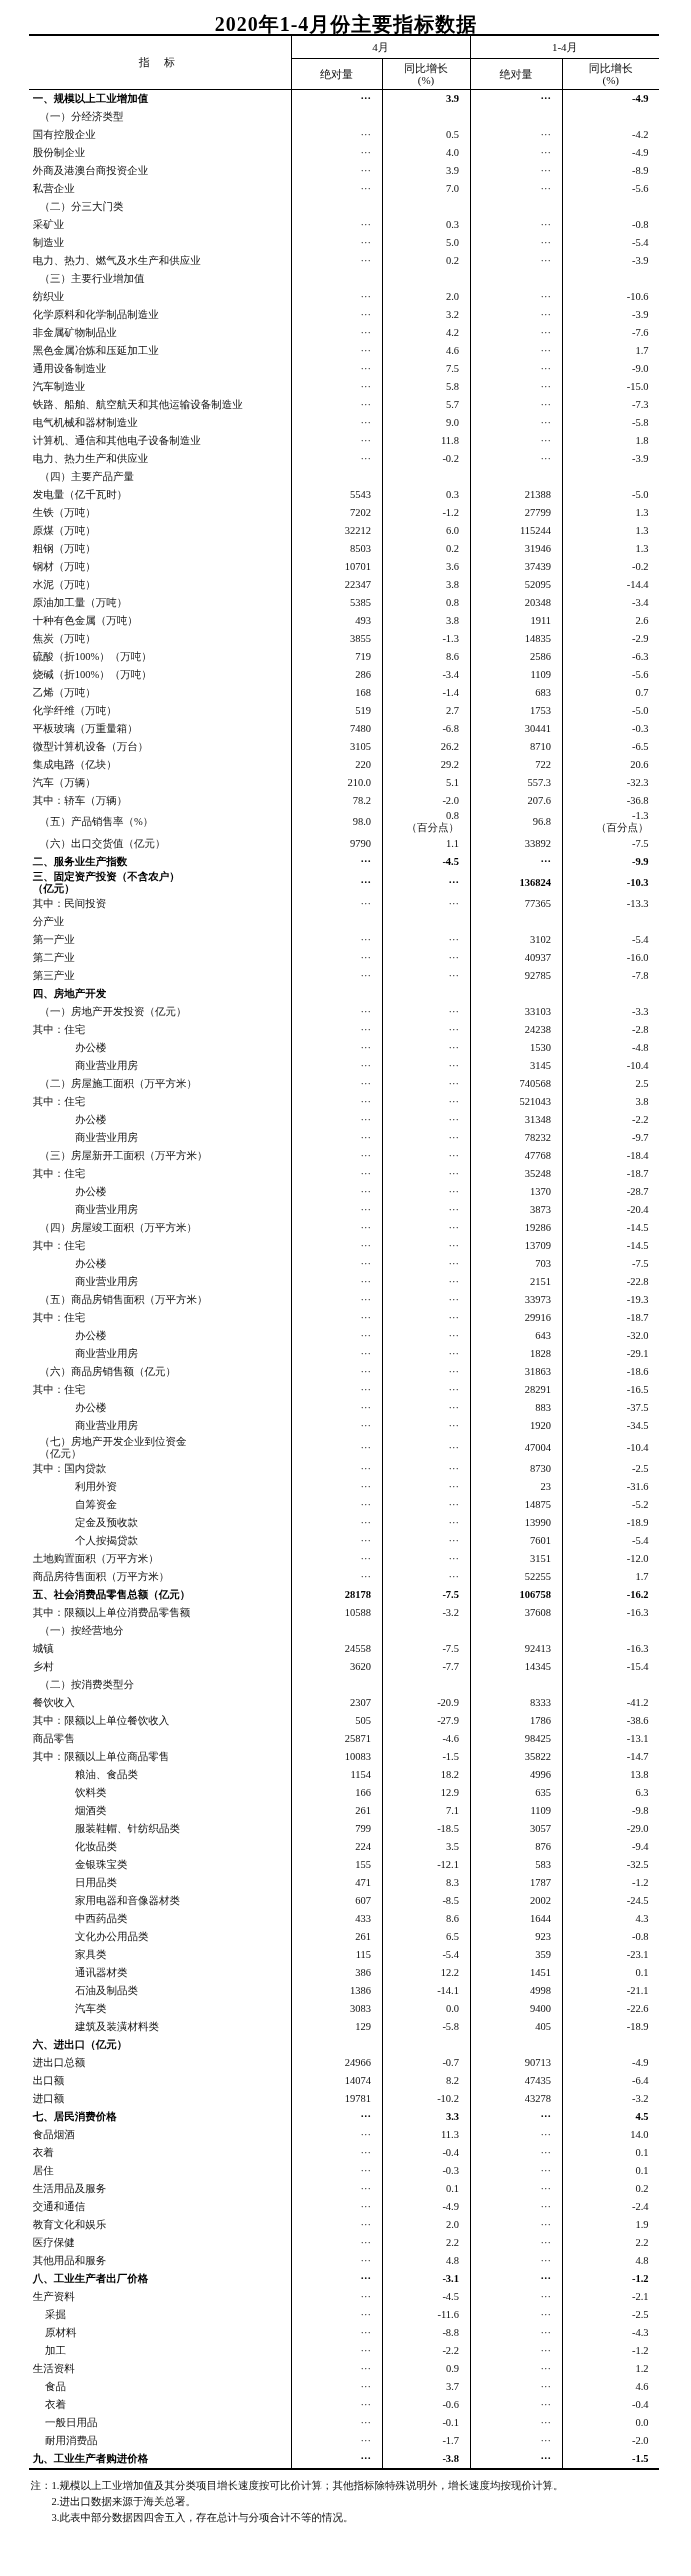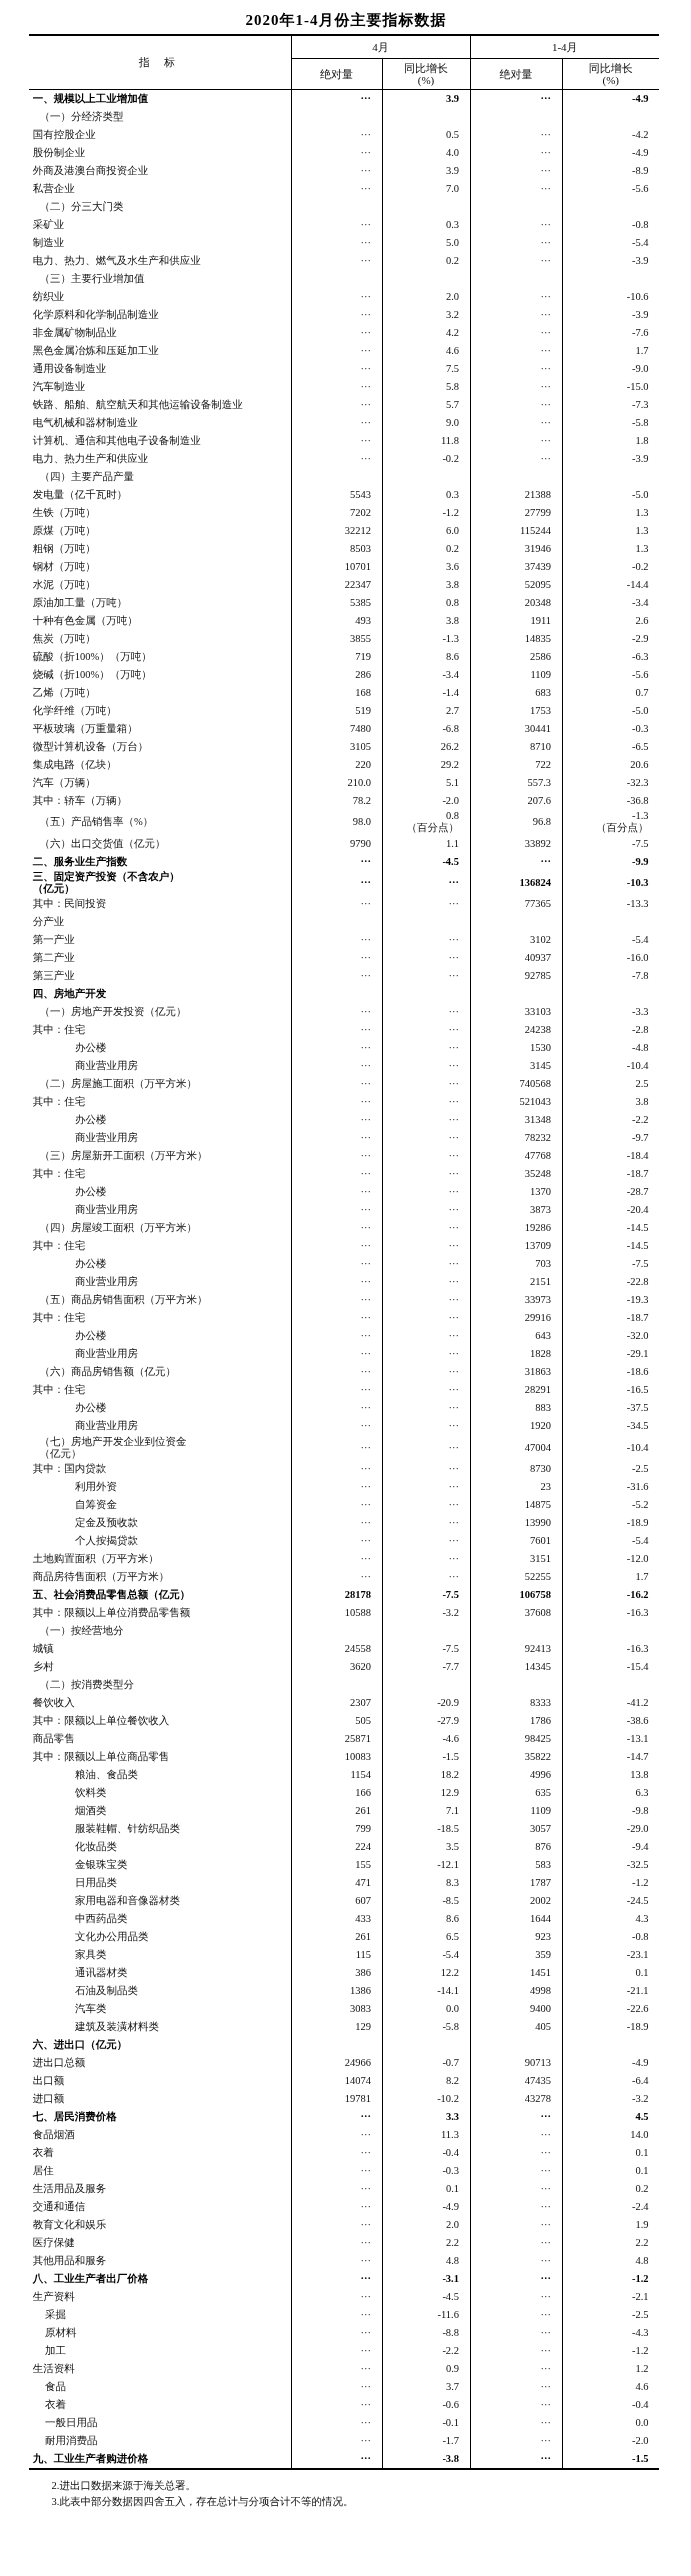--- a/index.html
+++ b/index.html
@@ -3,21 +3,21 @@
 <meta charset="utf-8">
 <style>
   html,body{margin:0;padding:0;}
   body{
     width:692px;height:2576px;overflow:hidden;background:#ffffff;
     font-family:"Liberation Serif","DejaVu Serif",serif;
     color:#121212;
   }
   .page{width:692px;}
   .title{
-    text-align:center;font-size:15px;font-weight:bold;color:#000;
+    text-align:center;font-size:20px;font-weight:bold;color:#000;
     padding-top:11.4px;height:34px;box-sizing:border-box;letter-spacing:1px;
   }
   table.main{
     border-collapse:collapse;table-layout:fixed;
     margin-left:29px;width:630px;
     border-top:2.9px solid #000;border-bottom:2.9px solid #000;
   }
   col.c-ind{width:262px;}
   col.c-a4{width:91px;}
   col.c-g4{width:88px;}
@@ -997,17 +997,18 @@
           <td class="lbl ind0">九、工业生产者购进价格</td>
           <td class="num">···</td>
           <td class="num">-3.8</td>
           <td class="num">···</td>
           <td class="num">-1.5</td>
         </tr>
       </tbody>
   </table>
 
   <div class="notes" id="note-lines">
+      <div class="note">注：1.规模以上工业增加值及其分类项目增长速度按可比价计算；其他指标除特殊说明外，增长速度均按现价计算。</div>
       <div class="note cont">2.进出口数据来源于海关总署。</div>
       <div class="note cont">3.此表中部分数据因四舍五入，存在总计与分项合计不等的情况。</div>
     </div>
 </div>
 
 
 </body></html>

